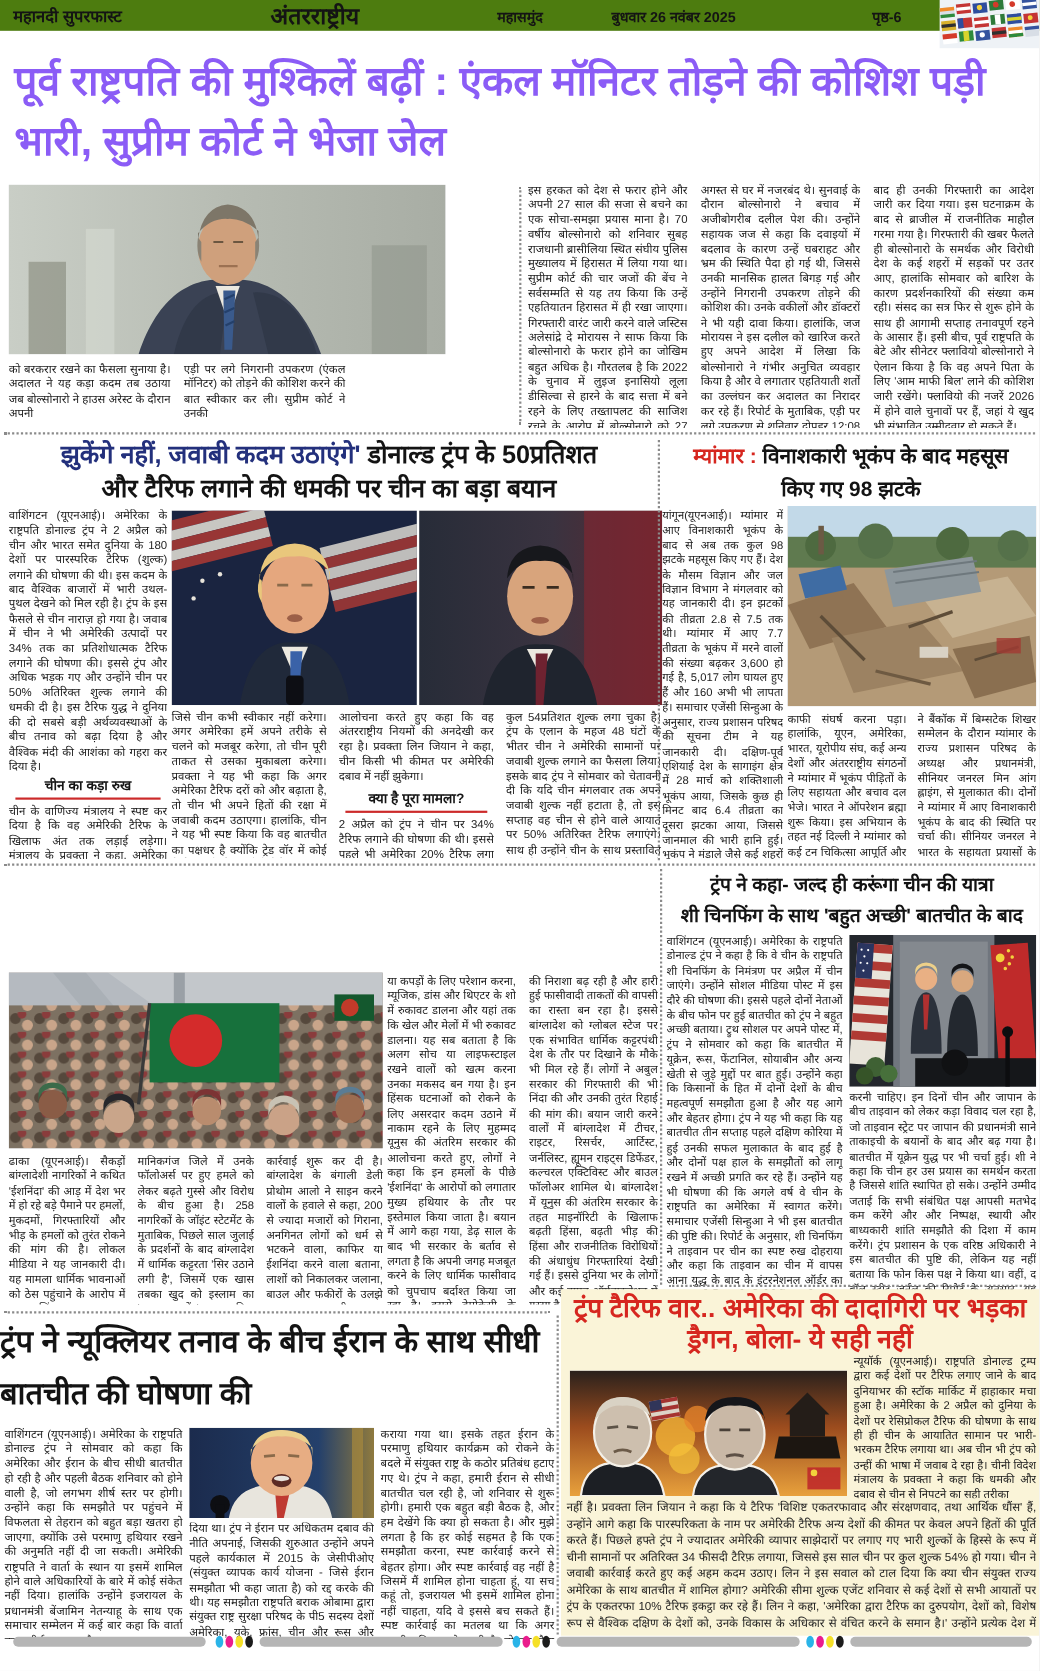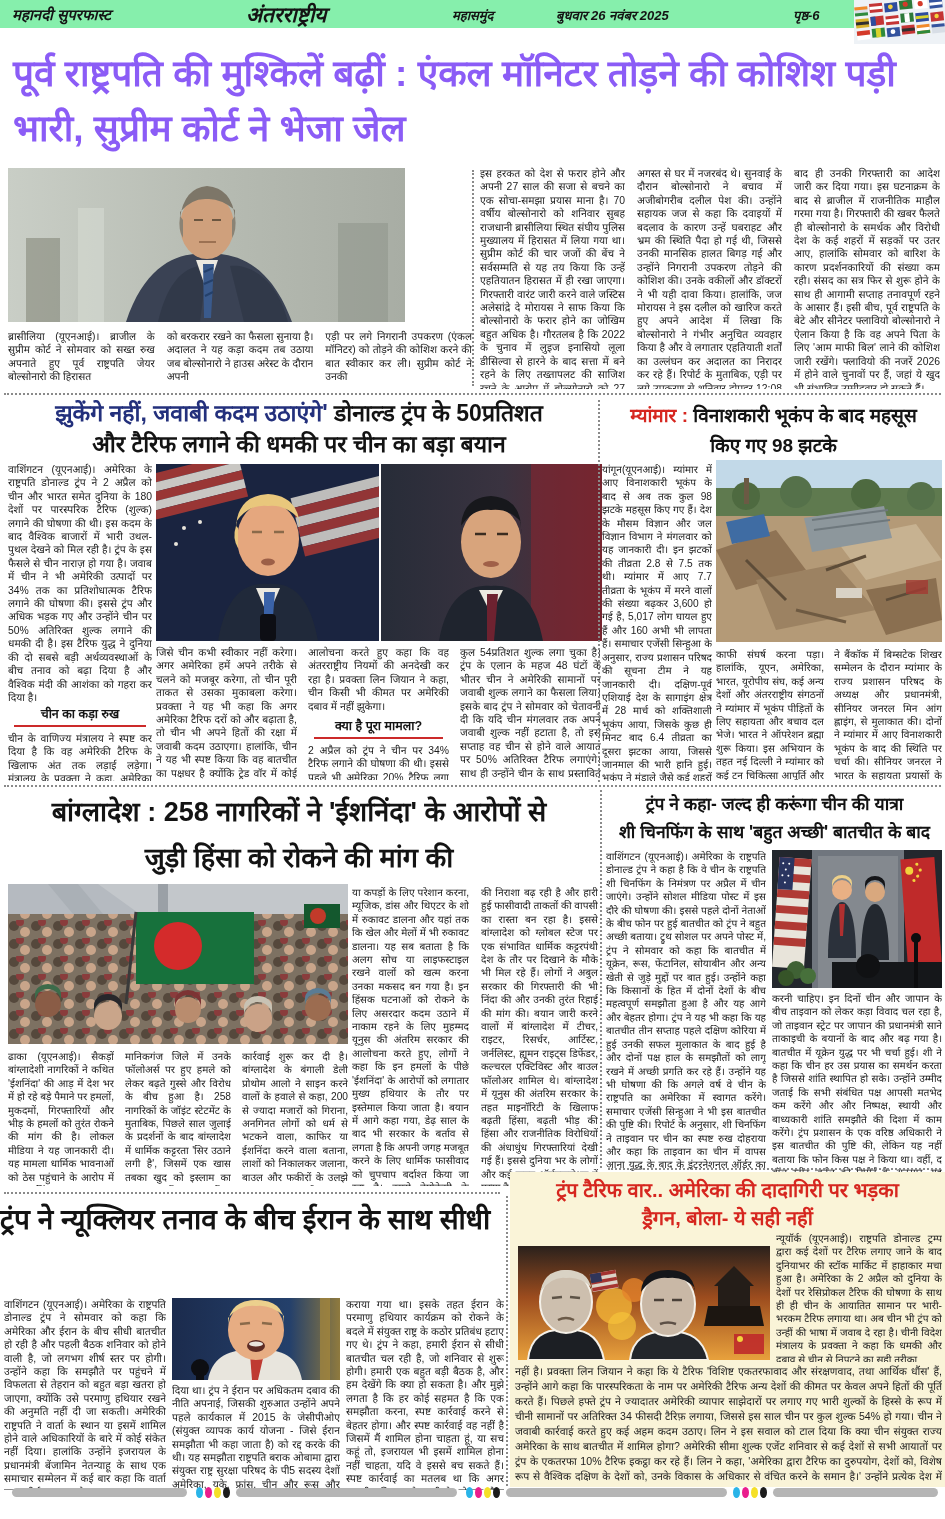--- a/index.html
+++ b/index.html
@@ -5,31 +5,31 @@
   html,body{margin:0;padding:0;background:#e9e9e9;}
   #page{position:relative;width:945px;height:1519px;background:#ffffff;overflow:hidden;
         font-family:"Liberation Sans", sans-serif;color:#111;}
   .abs{position:absolute;}
   .bodytxt{font-size:10.4px;line-height:13.4px;text-align:justify;color:#1c1c1c;overflow:hidden;}
   .bodytxt p{margin:0 0 2px 0;}
   .cols{display:flex;}
   .cols>div{overflow:hidden;}
   .hline{border-top:2px dotted #8a8a8a;height:0;}
   .vline{border-left:2px dotted #8a8a8a;width:0;}
-  .hdr{background:#86efac;font-style:italic;}
+  .hdr{background:#4d7c0f;}
   .hdr span{position:absolute;white-space:nowrap;font-weight:bold;color:#141414;}
   .headline-main{font-size:37px;font-weight:bold;color:#8b5cf6;text-align:left;line-height:55px;padding-left:13px;}
   .china-headline{font-size:23px;font-weight:bold;line-height:31px;text-align:center;color:#131313;}
   .china-blue{color:#23307c;}
   .myanmar-headline{font-size:19px;font-weight:bold;line-height:30px;text-align:center;color:#131313;}
   .red{color:#d6261f;}
   .bangla-headline{font-size:27px;font-weight:bold;line-height:46px;text-align:center;color:#131313;}
   .xi-headline{font-size:17.5px;font-weight:bold;line-height:28px;text-align:center;color:#131313;}
   .iran-headline{font-size:28px;font-weight:bold;line-height:47px;color:#131313;}
-  .tariff-headline{font-size:20px;font-weight:bold;line-height:28px;text-align:center;color:#d6261f;}
+  .tariff-headline{font-size:24px;font-weight:bold;line-height:28px;text-align:center;color:#d6261f;}
   .subhead{font-weight:bold;font-size:12.5px;text-align:center;margin:4px 6px 5px 6px;
            padding-bottom:3px;border-bottom:2px solid #cc2a2a;color:#151515;}
   .photo{overflow:hidden;background:#ccc;}
   .photo svg{display:block;}
   .bar{background:#b5b5b5;border-radius:5px;height:9px;position:absolute;top:0;}
   .dot{width:7px;height:11px;border-radius:50%;position:absolute;top:-1px;}
   .yellowbg{background:#faf4d8;}
 </style>
 </head>
 <body>
@@ -120,21 +120,20 @@
       <path d="M172,50 Q176,20 199,18 Q224,20 227,50 L227,42 Q212,30 199,31 Q184,30 172,44 Z" fill="#7d7668"></path>
       <path d="M172,48 Q170,62 175,70 L175,52 Z" fill="#8a8375"></path>
       <path d="M227,48 Q229,62 224,70 L224,52 Z" fill="#8a8375"></path>
       <line x1="186" y1="52" x2="195" y2="52" stroke="#6b5640" stroke-width="2"></line>
       <line x1="204" y1="52" x2="213" y2="52" stroke="#6b5640" stroke-width="2"></line>
       <line x1="191" y1="74" x2="208" y2="74" stroke="#9c7152" stroke-width="2"></line>
     </svg>
   </div>
 
   <div class="abs cols bodytxt" style="left:8px;top:330px;width:464px;height:58px;gap:12px;">
-    <div style="width:147px;">ब्रासीलिया (यूएनआई)।  ब्राजील के सुप्रीम कोर्ट ने सोमवार को सख्त रुख अपनाते हुए पूर्व राष्ट्रपति जेयर बोल्सोनारो की हिरासत</div>
     <div style="width:147px;">को बरकरार रखने का फैसला सुनाया है। अदालत ने यह कड़ा कदम तब उठाया जब बोल्सोनारो ने हाउस अरेस्ट के दौरान अपनी</div>
     <div style="width:147px;">एड़ी पर लगे निगरानी उपकरण (एंकल मॉनिटर) को तोड़ने की कोशिश करने की बात स्वीकार कर ली। सुप्रीम कोर्ट ने उनकी</div>
   </div>
 
   <div class="abs cols bodytxt" style="left:480px;top:167px;width:460px;height:222px;gap:12px;">
     <div style="width:145px;">इस हरकत को देश से फरार होने और अपनी 27 साल की सजा से बचने का एक सोचा-समझा प्रयास माना है। 70 वर्षीय बोल्सोनारो को शनिवार सुबह राजधानी ब्रासीलिया स्थित संघीय पुलिस मुख्यालय में हिरासत में लिया गया था। सुप्रीम कोर्ट की चार जजों की बेंच ने सर्वसम्मति से यह तय किया कि उन्हें एहतियातन हिरासत में ही रखा जाएगा। गिरफ्तारी वारंट जारी करने वाले जस्टिस अलेसांद्रे दे मोरायस ने साफ किया कि बोल्सोनारो के फरार होने का जोखिम बहुत अधिक है। गौरतलब है कि 2022 के चुनाव में लुइज इनासियो लूला डीसिल्वा से हारने के बाद सत्ता में बने रहने के लिए तख्तापलट की साजिश रचने के आरोप में बोल्सोनारो को 27 साल की कैद की सजा सुनाई गई है और वे</div>
     <div style="width:145px;">अगस्त से घर में नजरबंद थे। सुनवाई के दौरान बोल्सोनारो ने बचाव में अजीबोगरीब दलील पेश की। उन्होंने सहायक जज से कहा कि दवाइयों में बदलाव के कारण उन्हें घबराहट और भ्रम की स्थिति पैदा हो गई थी, जिससे उनकी मानसिक हालत बिगड़ गई और उन्होंने निगरानी उपकरण तोड़ने की कोशिश की। उनके वकीलों और डॉक्टरों ने भी यही दावा किया। हालांकि, जज मोरायस ने इस दलील को खारिज करते हुए अपने आदेश में लिखा कि बोल्सोनारो ने गंभीर अनुचित व्यवहार किया है और वे लगातार एहतियाती शर्तों का उल्लंघन कर अदालत का निरादर कर रहे हैं। रिपोर्ट के मुताबिक, एड़ी पर लगे उपकरण से शनिवार दोपहर 12:08 बजे छेड़छाड़ की गई थी, जिसके कुछ घंटों</div>
     <div style="width:146px;">बाद ही उनकी गिरफ्तारी का आदेश जारी कर दिया गया। इस घटनाक्रम के बाद से ब्राजील में राजनीतिक माहौल गरमा गया है। गिरफ्तारी की खबर फैलते ही बोल्सोनारो के समर्थक और विरोधी देश के कई शहरों में सड़कों पर उतर आए, हालांकि सोमवार को बारिश के कारण प्रदर्शनकारियों की संख्या कम रही। संसद का सत्र फिर से शुरू होने के साथ ही आगामी सप्ताह तनावपूर्ण रहने के आसार हैं। इसी बीच, पूर्व राष्ट्रपति के बेटे और सीनेटर फ्लावियो बोल्सोनारो ने ऐलान किया है कि वह अपने पिता के लिए 'आम माफी बिल' लाने की कोशिश जारी रखेंगे। फ्लावियो की नजरें 2026 में होने वाले चुनावों पर हैं, जहां ये खुद भी संभावित उम्मीदवार हो सकते हैं।</div>
   </div>
 
@@ -254,24 +253,20 @@
     </svg>
   </div>
 
   <div class="abs cols" style="left:716px;top:648px;width:226px;height:132px;gap:10px;">
     <div class="bodytxt" style="width:108px;height:132px;font-size:10.2px;">काफी संघर्ष करना पड़ा। हालांकि, यूएन, अमेरिका, भारत, यूरोपीय संघ, कई अन्य देशों और अंतरराष्ट्रीय संगठनों ने म्यांमार में भूकंप पीड़ितों के लिए सहायता और बचाव दल भेजे। भारत ने ऑपरेशन ब्रह्मा शुरू किया। इस अभियान के तहत नई दिल्ली ने म्यांमार को कई टन चिकित्सा आपूर्ति और राहत सामग्री भेजी। प्रधानमंत्री नरेन्द्र मोदी ने इस आपदा पर गहरा दुख व्यक्त किया और इस संकट के दौरान म्यांमार को सहायता प्रदान करने की भारत की प्रतिबद्धता दोहराई। 4 अप्रैल को प्रधानमंत्री मोदी</div>
     <div class="bodytxt" style="width:108px;height:132px;font-size:10.2px;">ने बैंकॉक में बिम्सटेक शिखर सम्मेलन के दौरान म्यांमार के राज्य प्रशासन परिषद के अध्यक्ष और प्रधानमंत्री, सीनियर जनरल मिन आंग ह्लाइंग, से मुलाकात की। दोनों ने म्यांमार में आए विनाशकारी भूकंप के बाद की स्थिति पर चर्चा की। सीनियर जनरल ने भारत के सहायता प्रयासों के लिए आभार व्यक्त किया। प्रधानमंत्री ने कहा कि प्रथम प्रतिक्रियादाता के रूप में भारत इस संकट के समय में म्यांमार के साथ खड़ा है और जरूरत पड़ने पर अधिक भौतिक सहायता और संसाधन तैनात करने के लिए तैयार है।</div>
   </div>
 
   <div class="abs hline" style="left:4px;top:785px;width:937px;"></div>
 
-  <div class="abs bangla-headline" style="left:0;top:789px;width:598px;">
-    <div>बांग्लादेश : 258 नागरिकों ने 'ईशनिंदा' के आरोपों से</div>
-    <div>जुड़ी हिंसा को रोकने की मांग की</div>
-  </div>
 
   <div class="abs photo" style="left:8px;top:884px;width:340px;height:160px;">
     <svg width="340" height="160" viewBox="0 0 340 160">
       <defs>
         <pattern id="crowd" width="22" height="18" patternUnits="userSpaceOnUse">
           <rect width="22" height="18" fill="#7d7162"></rect>
           <circle cx="6" cy="6" r="5" fill="#55483c"></circle>
           <circle cx="17" cy="12" r="5" fill="#c9a58a"></circle>
           <circle cx="12" cy="2" r="4" fill="#8a3c3c"></circle>
         </pattern>
@@ -371,20 +366,21 @@
     </svg>
   </div>
 
   <div class="abs bodytxt" style="left:772px;top:992px;width:170px;height:186px;font-size:10.2px;">करनी चाहिए। इन दिनों चीन और जापान के बीच ताइवान को लेकर कड़ा विवाद चल रहा है, जो ताइवान स्ट्रेट पर जापान की प्रधानमंत्री साने ताकाइची के बयानों के बाद और बढ़ गया है। बातचीत में यूक्रेन युद्ध पर भी चर्चा हुई। शी ने कहा कि चीन हर उस प्रयास का समर्थन करता है जिससे शांति स्थापित हो सके। उन्होंने उम्मीद जताई कि सभी संबंधित पक्ष आपसी मतभेद कम करेंगे और और निष्पक्ष, स्थायी और बाध्यकारी शांति समझौते की दिशा में काम करेंगे। ट्रंप प्रशासन के एक वरिष्ठ अधिकारी ने इस बातचीत की पुष्टि की, लेकिन यह नहीं बताया कि फोन किस पक्ष ने किया था। वहीं, द वॉल स्ट्रीट जर्नल की रिपोर्ट के अनुसार, यह बातचीत चीन की ओर से तय कराई गई थी।</div>
 
   <div class="abs hline" style="left:608px;top:1168px;width:333px;"></div>
   <div class="abs hline" style="left:4px;top:1192px;width:496px;"></div>
 
   <div class="abs iran-headline" style="left:0;top:1196px;width:505px;">
     <div>ट्रंप ने न्यूक्लियर तनाव के बीच ईरान के साथ सीधी</div>
+    <div>बातचीत की घोषणा की</div>
   </div>
 
   <div class="abs bodytxt" style="left:4px;top:1298px;width:162px;height:192px;">वाशिंगटन (यूएनआई)। अमेरिका के राष्ट्रपति डोनाल्ड ट्रंप ने सोमवार को कहा कि अमेरिका और ईरान के बीच सीधी बातचीत हो रही है और पहली बैठक शनिवार को होने वाली है, जो लगभग शीर्ष स्तर पर होगी। उन्होंने कहा कि समझौते पर पहुंचने में विफलता से तेहरान को बहुत बड़ा खतरा हो जाएगा, क्योंकि उसे परमाणु हथियार रखने की अनुमति नहीं दी जा सकती। अमेरिकी राष्ट्रपति ने वार्ता के स्थान या इसमें शामिल होने वाले अधिकारियों के बारे में कोई संकेत नहीं दिया। हालांकि उन्होंने इजरायल के प्रधानमंत्री बेंजामिन नेतन्याहू के साथ एक समाचार सम्मेलन में कई बार कहा कि वार्ता बहुत शीर्ष स्तर पर और लगभग उच्चतम स्तर पर होगी। ट्रंप की घोषणा ऐसे समय में हुई है जब उन्होंने पहली बार वार्ता के लिए सार्वजनिक निमंत्रण के साथ प्रक्रिया शुरू की थी, जिसे ईरानी सर्वोच्च नेता अयातुल्ला खामेनेई ने अस्वीकार कर</div>
 
   <div class="abs photo" style="left:172px;top:1298px;width:168px;height:82px;">
     <svg width="168" height="82" viewBox="0 0 168 82">
       <defs>
         <linearGradient id="bg3" x1="0" y1="0" x2="1" y2="0">
           <stop offset="0" stop-color="#1b2b4d"></stop>
             <stop offset="0.7" stop-color="#24406b"></stop>

